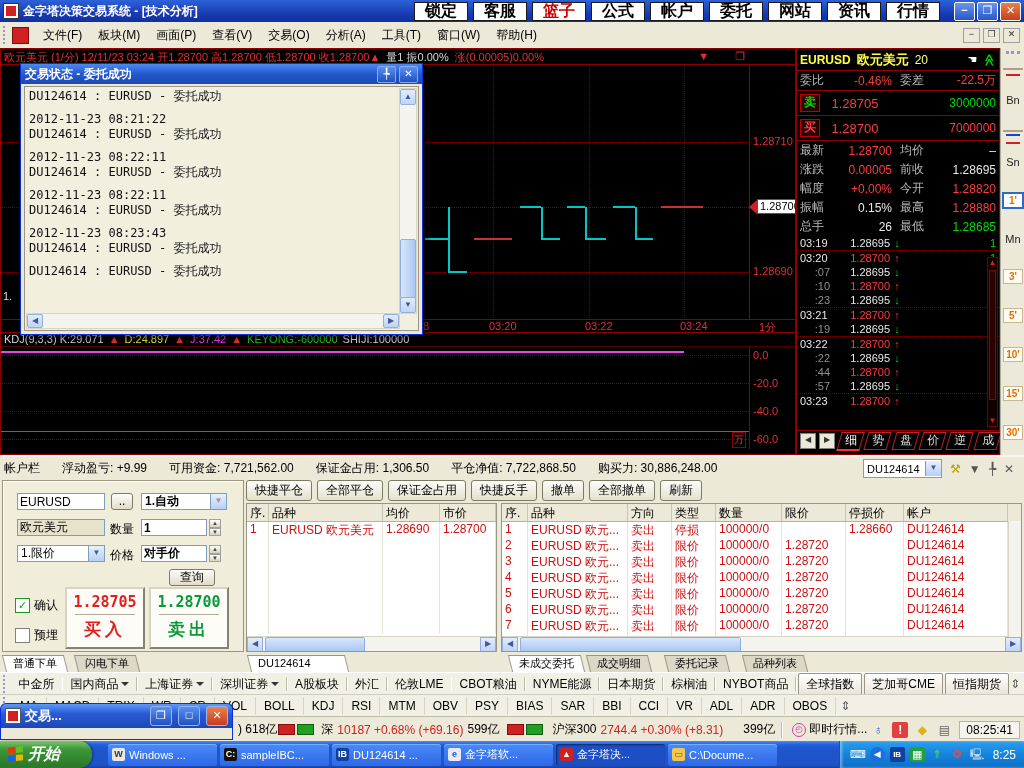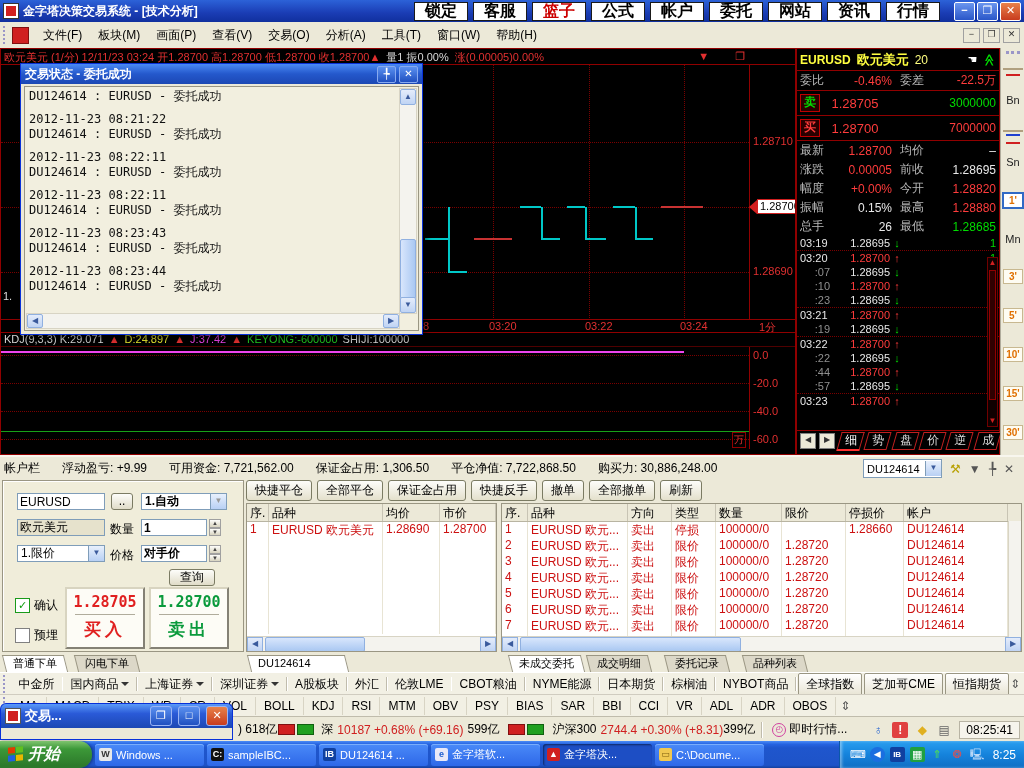--- a/index.html
+++ b/index.html
@@ -175,21 +175,21 @@
   .led.g{background:#20a020;border:1px solid #106010;}
   .st-red{color:#d02020;}
   .st-sep{width:1px;height:16px;background:#c0bcac;border-right:1px solid #fff;margin:0 6px;}
   .st-ico{width:16px;height:16px;margin:0 3px;text-align:center;line-height:16px;font-size:12px;}
   .clock-ico{color:#d040a0;border:1px solid #d040a0;border-radius:50%;width:12px;height:12px;line-height:10px;font-size:9px;margin-right:3px;}
   .alarm-ico{background:#e04040;color:#fff;border-radius:2px;font-weight:bold;}
   .time-box{border:1px solid #b8b4a4;background:#f6f4ec;padding:1px 6px;margin:0 4px;}
   
   #taskbar{position:absolute;left:0;top:741px;width:1024px;height:27px;
     background:linear-gradient(180deg,#4a8cf8 0%,#2663e0 12%,#1f56cd 25%,#1e53c8 90%,#15409c 100%);
-    display:flex;align-items:center;}
+    display:flex;align-items:center;gap:13px;}
   #start-btn{height:27px;width:92px;border-radius:0 13px 13px 0;
     background:linear-gradient(180deg,#7ec46e 0%,#3c9838 30%,#2d7a2b 90%);
     box-shadow:1px 0 3px rgba(0,0,0,.4);display:flex;align-items:center;color:#fff;
     font-weight:bold;font-style:italic;font-size:16px;padding-left:8px;box-sizing:border-box;gap:5px;}
   .flag{width:15px;height:15px;display:grid;grid-template-columns:7px 7px;grid-gap:1px;transform:skewY(-6deg);}
   .flag i{display:block;height:6px;}
   .task-btn{height:22px;width:101px;margin-left:3px;border-radius:3px;
     background:linear-gradient(180deg,#4a8af8,#2e68e8);box-shadow:inset 0 1px 0 #7aaefc;
     color:#fff;font-size:11px;display:flex;align-items:center;padding:0 4px;gap:4px;overflow:hidden;white-space:nowrap;}
   .task-btn.active{background:#1d4ec4;box-shadow:inset 1px 1px 2px rgba(0,0,0,.5);}
@@ -838,21 +838,21 @@
   <span style="margin-left:238px;">) 618亿</span>
   <span class="led r"></span>
     <span class="led g"></span>
   <span style="margin-left:6px;">深</span>
   <span class="st-red" style="margin-left:4px;">10187 +0.68% (+69.16)</span>
   <span style="margin-left:4px;">599亿</span>
   <span class="led r" style="margin-left:8px;"></span>
     <span class="led g"></span>
   <span style="margin-left:8px;">沪深300</span>
   <span class="st-red" style="margin-left:4px;">2744.4 +0.30% (+8.31)</span>
-  <span style="margin-left:0;">399亿</span>
+  <span style="margin-left:20px;">399亿</span>
   <span class="st-sep"></span>
   <span class="st-ico clock-ico">◴</span>
   <span>即时行情...</span>
   <span style="flex:1;"></span>
   <span class="st-ico" style="color:#2060d0;">♁</span>
   <span class="st-ico alarm-ico">!</span>
   <span class="st-ico" style="color:#e0b020;">◆</span>
   <span class="st-ico" style="color:#666;">▤</span>
   <span class="time-box">08:25:41</span>
 </div>
@@ -927,21 +927,20 @@
         </div>
         <div class="dlg-entry">
           <div>2012-11-23 08:22:11</div>
           <div>DU124614 : EURUSD - 委托成功</div>
         </div>
         <div class="dlg-entry">
           <div>2012-11-23 08:23:43</div>
           <div>DU124614 : EURUSD - 委托成功</div>
         </div>
         <div class="dlg-entry">
-          <div>2012-11-23 08:23:44</div>
           <div>DU124614 : EURUSD - 委托成功</div>
         </div>
       </div>
     <div class="dlg-vscroll">
       <div class="sb-btn v">▲</div>
       <div class="dlg-vthumb"></div>
       <div class="sb-btn v" style="position:absolute;bottom:0;">▼</div>
     </div>
     <div class="dlg-hscroll">
       <div class="sb-btn">◀</div>

